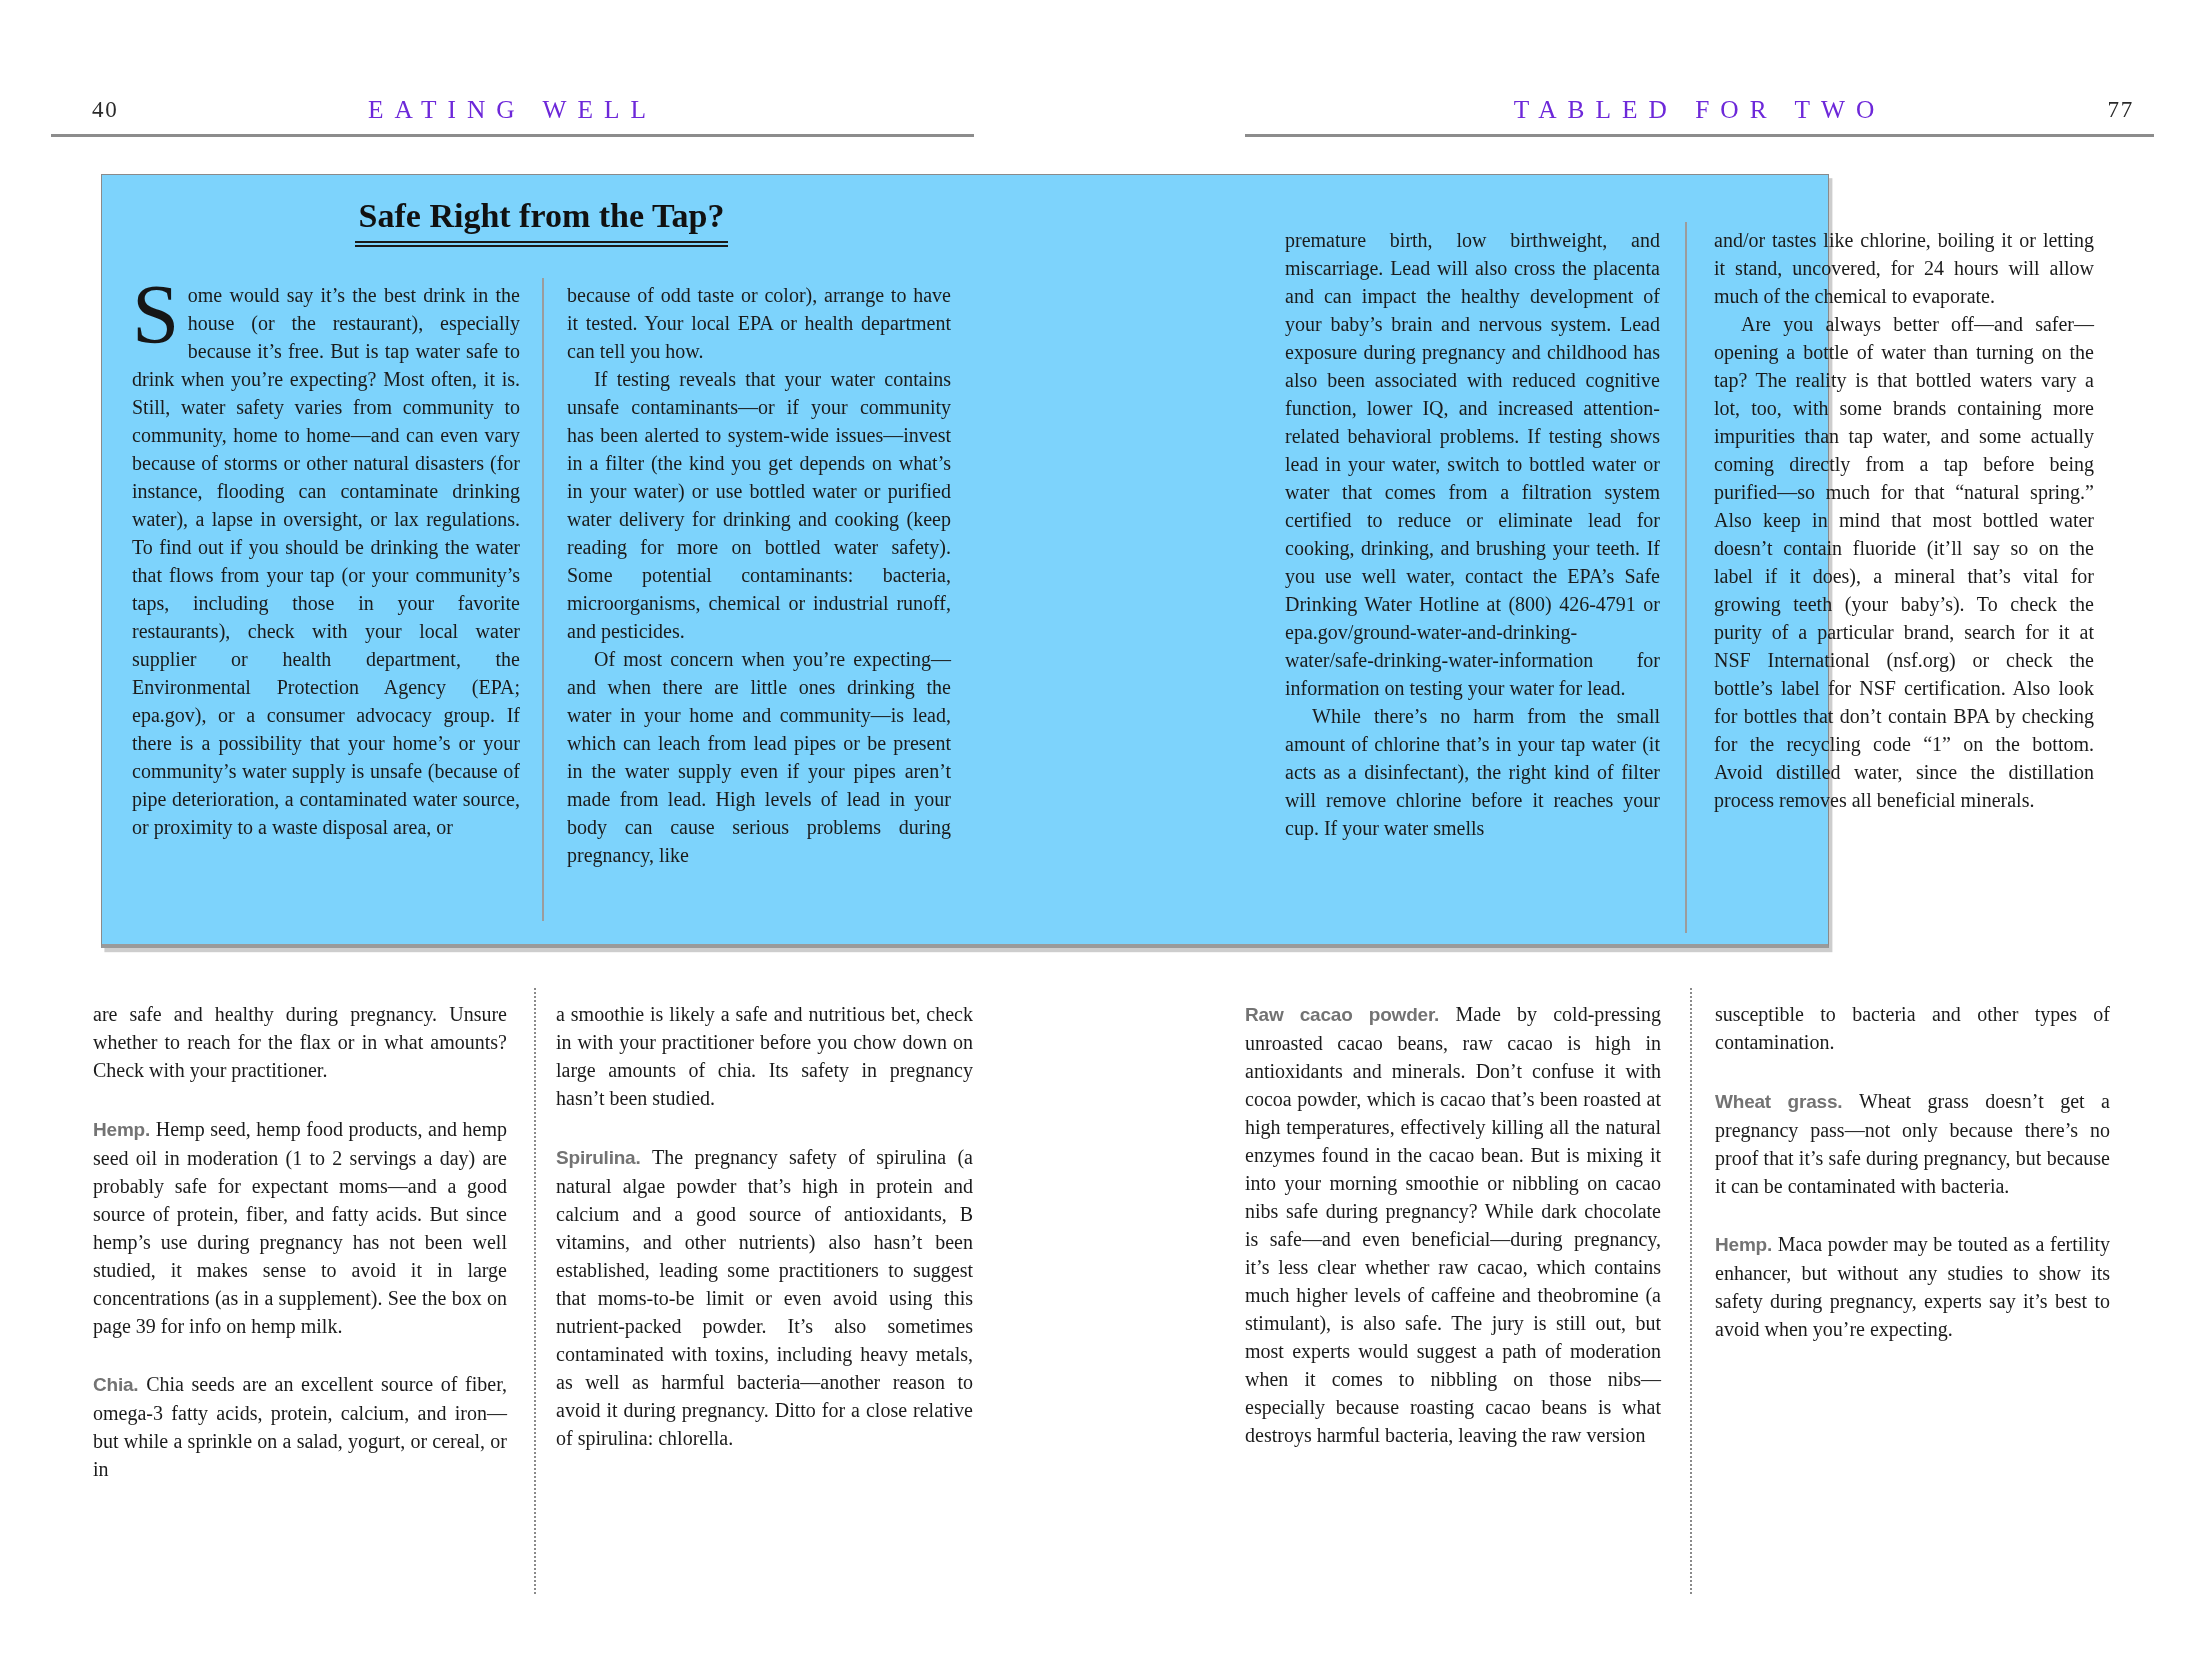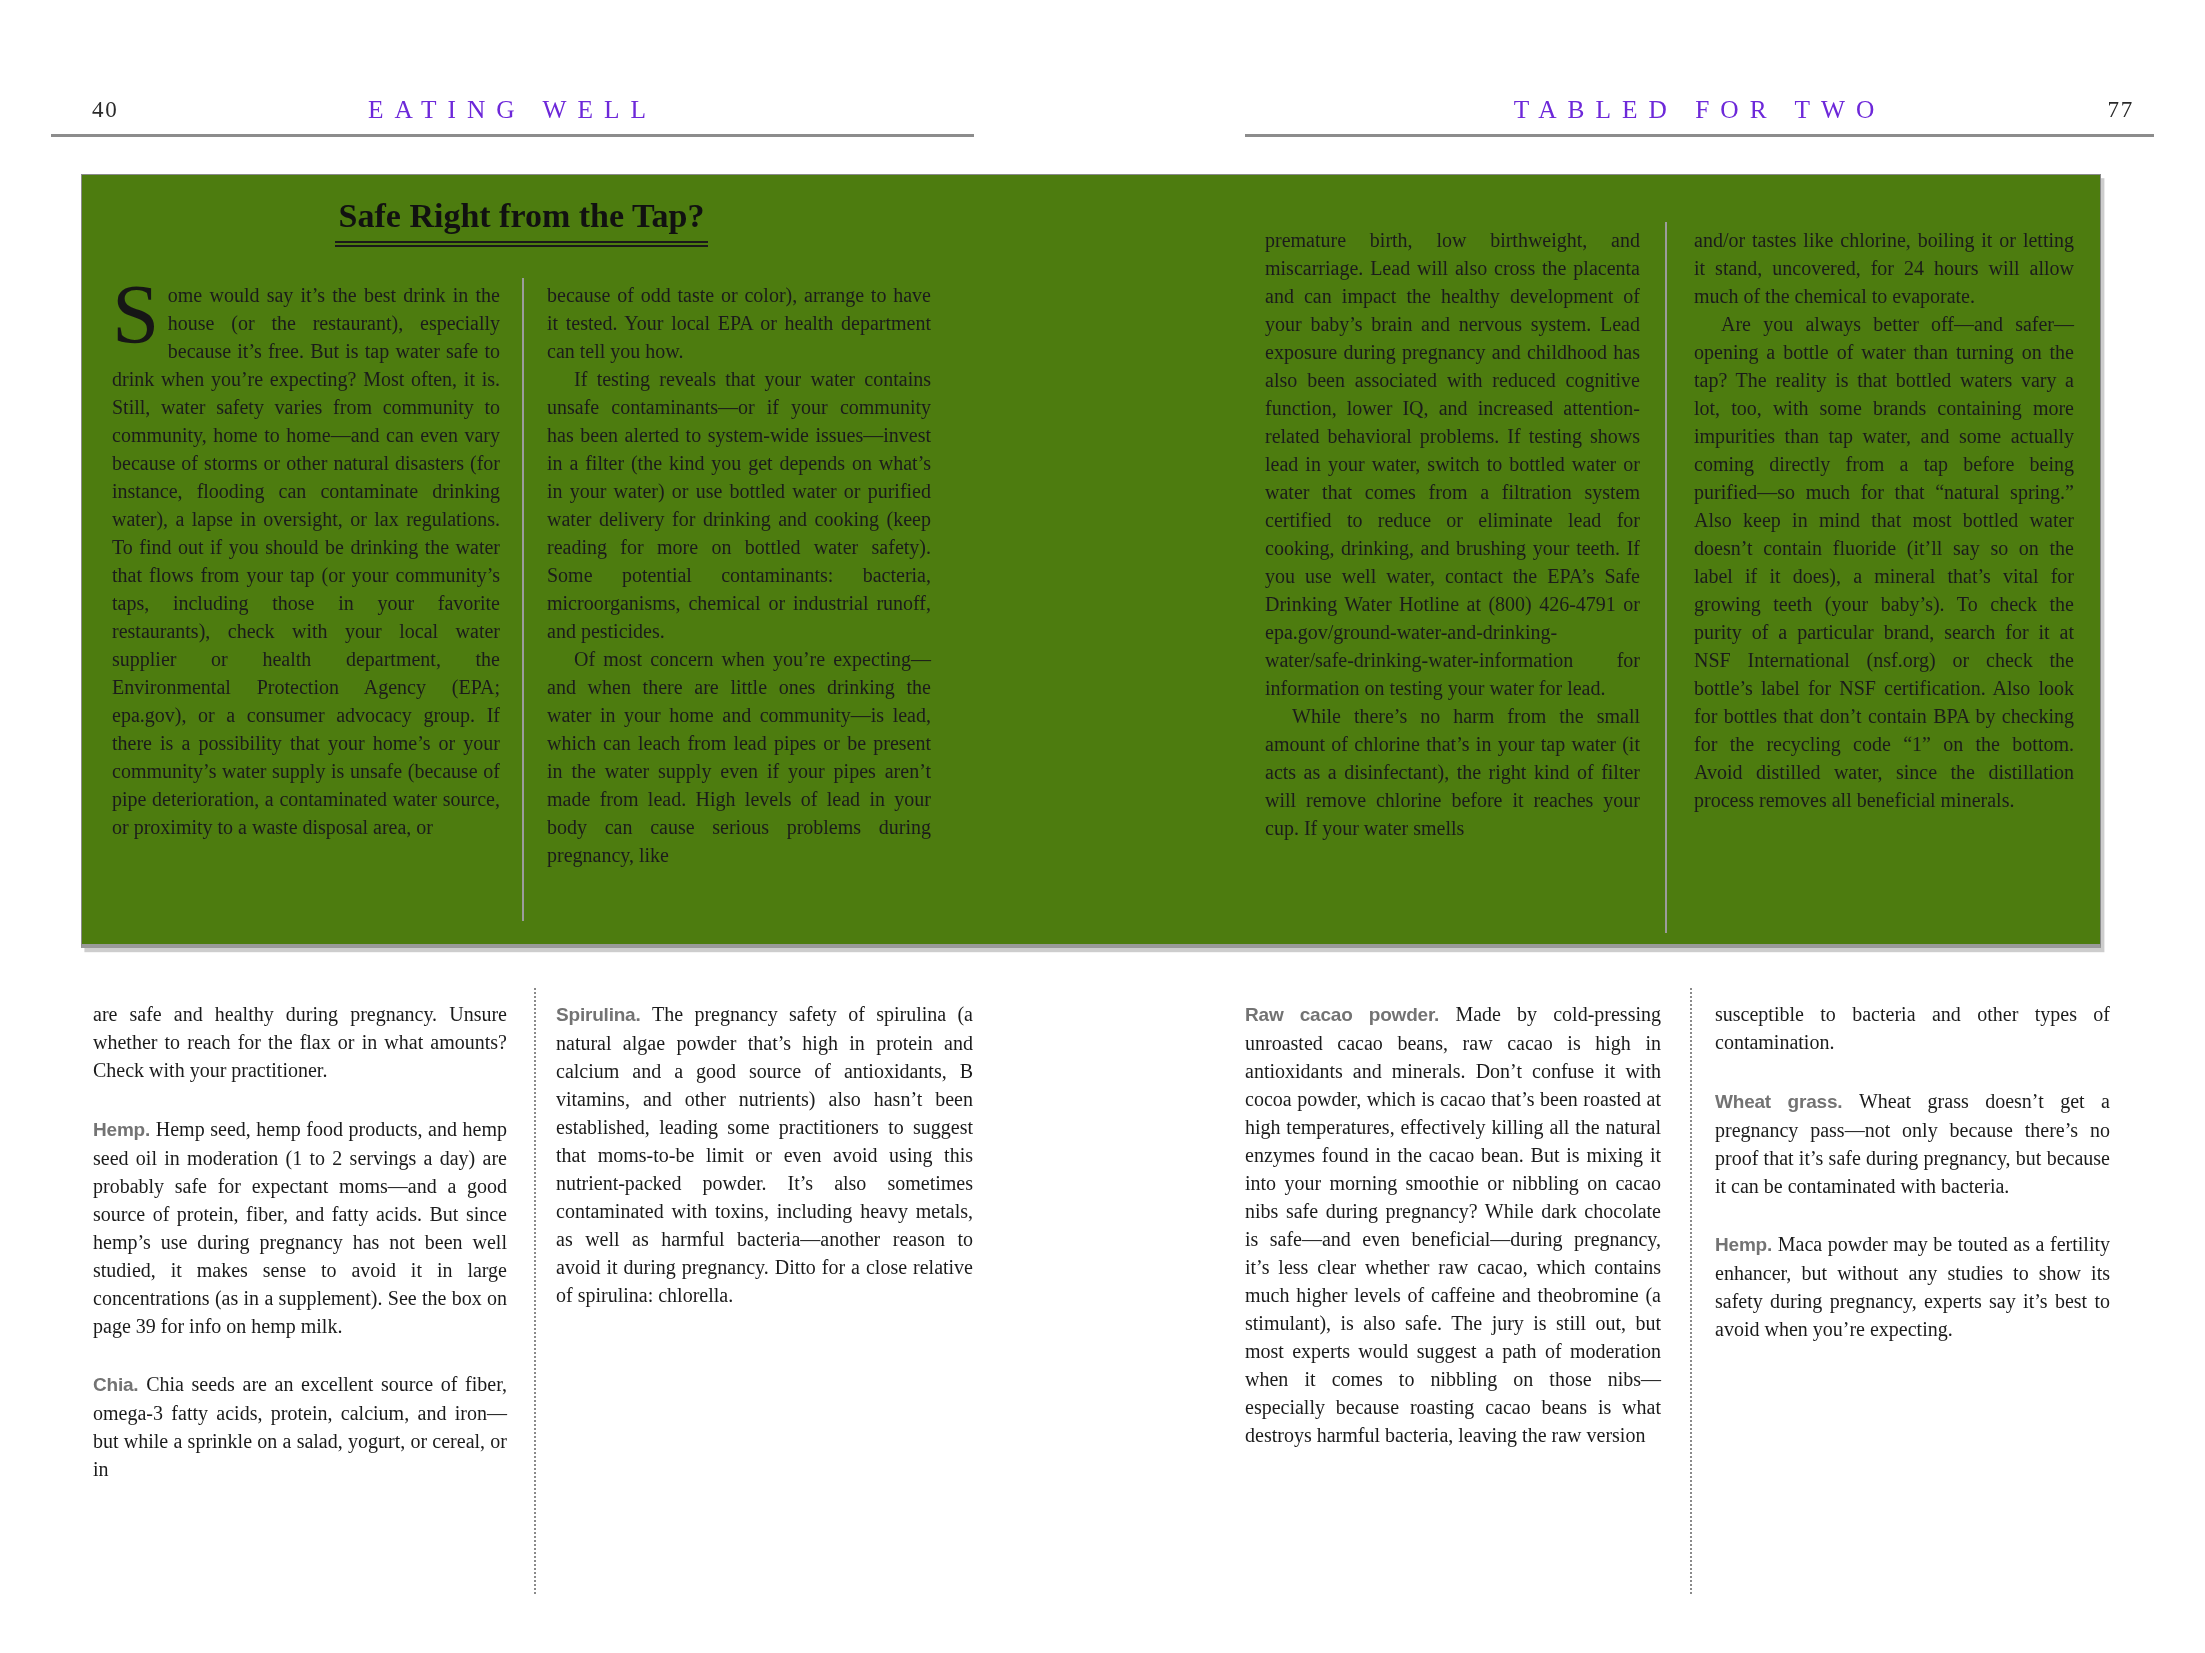--- a/index.html
+++ b/index.html
@@ -6,23 +6,23 @@
   #spread{
     position:relative;width:2205px;height:1654px;background:#ffffff;
     font-family:"Liberation Serif",serif;color:#1b1b1b;overflow:hidden;
   }
   
   .pagenum{position:absolute;font-size:23px;color:#2a2a2a;letter-spacing:1.7px;}
   .running{position:absolute;font-size:25.4px;letter-spacing:11px;color:#6d28d9;text-align:center;white-space:nowrap;}
   .headrule{position:absolute;height:3.4px;background:#8c8c8c;}
   
   #tapbox{
-    position:absolute;left:81px;top:174px;width:2020px;height:774px;
+    position:absolute;left:101px;top:174px;width:1728px;height:774px;
     border:1.7px solid #8a8a8a;border-bottom:4.2px solid #9a9a9a;
-    box-shadow:3.4px 4.2px 0 #cdcdcd;background:#4d7c0f;box-sizing:border-box;
+    box-shadow:3.4px 4.2px 0 #cdcdcd;background:#7dd3fc;box-sizing:border-box;
   }
   #tapbox-titlewrap{position:absolute;left:30px;top:22px;width:819px;text-align:center;}
   #tapbox-title{
     display:inline-block;font-size:34px;font-weight:bold;color:#111;
     padding:0 3.4px 6px 3.4px;border-bottom:6px double #1a1a1a;white-space:nowrap;
   }
   .boxcol{position:absolute;font-size:20px;line-height:28px;text-align:justify;}
   .boxcol p{margin:0;}
   .boxcol p.indent{text-indent:1.35em;}
   #boxcol-0{left:30px;top:106px;width:388px;}
@@ -89,20 +89,21 @@
       </div>
   </div>
 
   <div class="bcol" id="bcol-0">
       <p>are safe and healthy during pregnancy. Unsure whether to reach for the flax or in what amounts? Check with your practitioner.</p>
       <p><span class="lead">Hemp. </span>Hemp seed, hemp food products, and hemp seed oil in moderation (1 to 2 servings a day) are probably safe for expectant moms—and a good source of protein, fiber, and fatty acids. But since hemp’s use during pregnancy has not been well studied, it makes sense to avoid it in large concentrations (as in a supplement). See the box on page 39 for info on hemp milk.</p>
       <p><span class="lead">Chia. </span>Chia seeds are an excellent source of fiber, omega-3 fatty acids, protein, calcium, and iron—but while a sprinkle on a salad, yogurt, or cereal, or in</p>
     </div>
   <div class="dotrule" id="dotrule-left"></div>
   <div class="bcol" id="bcol-1">
+      <p>a smoothie is likely a safe and nutritious bet, check in with your practitioner before you chow down on large amounts of chia. Its safety in pregnancy hasn’t been studied.</p>
       <p><span class="lead">Spirulina. </span>The pregnancy safety of spirulina (a natural algae powder that’s high in protein and calcium and a good source of antioxidants, B vitamins, and other nutrients) also hasn’t been established, leading some practitioners to suggest that moms-to-be limit or even avoid using this nutrient-packed powder. It’s also sometimes contaminated with toxins, including heavy metals, as well as harmful bacteria—another reason to avoid it during pregnancy. Ditto for a close relative of spirulina: chlorella.</p>
     </div>
   <div class="bcol" id="bcol-2">
       <p><span class="lead">Raw cacao powder. </span>Made by cold-pressing unroasted cacao beans, raw cacao is high in antioxidants and minerals. Don’t confuse it with cocoa powder, which is cacao that’s been roasted at high temperatures, effectively killing all the natural enzymes found in the cacao bean. But is mixing it into your morning smoothie or nibbling on cacao nibs safe during pregnancy? While dark chocolate is safe—and even beneficial—during pregnancy, it’s less clear whether raw cacao, which contains much higher levels of caffeine and theobromine (a stimulant), is also safe. The jury is still out, but most experts would suggest a path of moderation when it comes to nibbling on those nibs—especially because roasting cacao beans is what destroys harmful bacteria, leaving the raw version</p>
     </div>
   <div class="dotrule" id="dotrule-right"></div>
   <div class="bcol" id="bcol-3">
       <p>susceptible to bacteria and other types of contamination.</p>
       <p><span class="lead">Wheat grass. </span>Wheat grass doesn’t get a pregnancy pass—not only because there’s no proof that it’s safe during pregnancy, but because it can be contaminated with bacteria.</p>
       <p><span class="lead">Hemp. </span>Maca powder may be touted as a fertility enhancer, but without any studies to show its safety during pregnancy, experts say it’s best to avoid when you’re expecting.</p>

